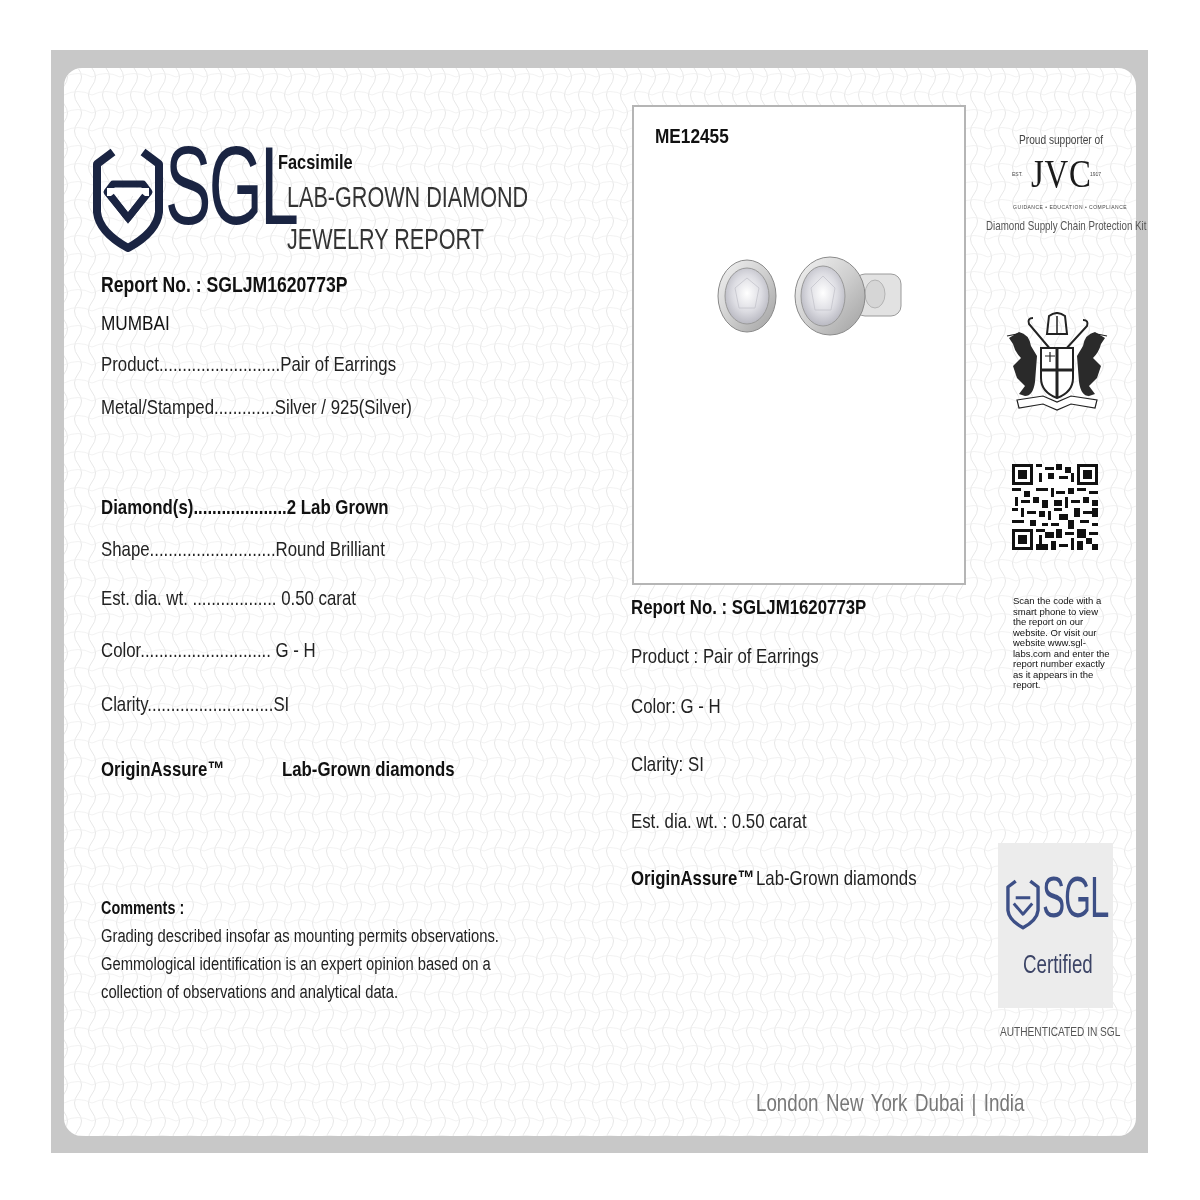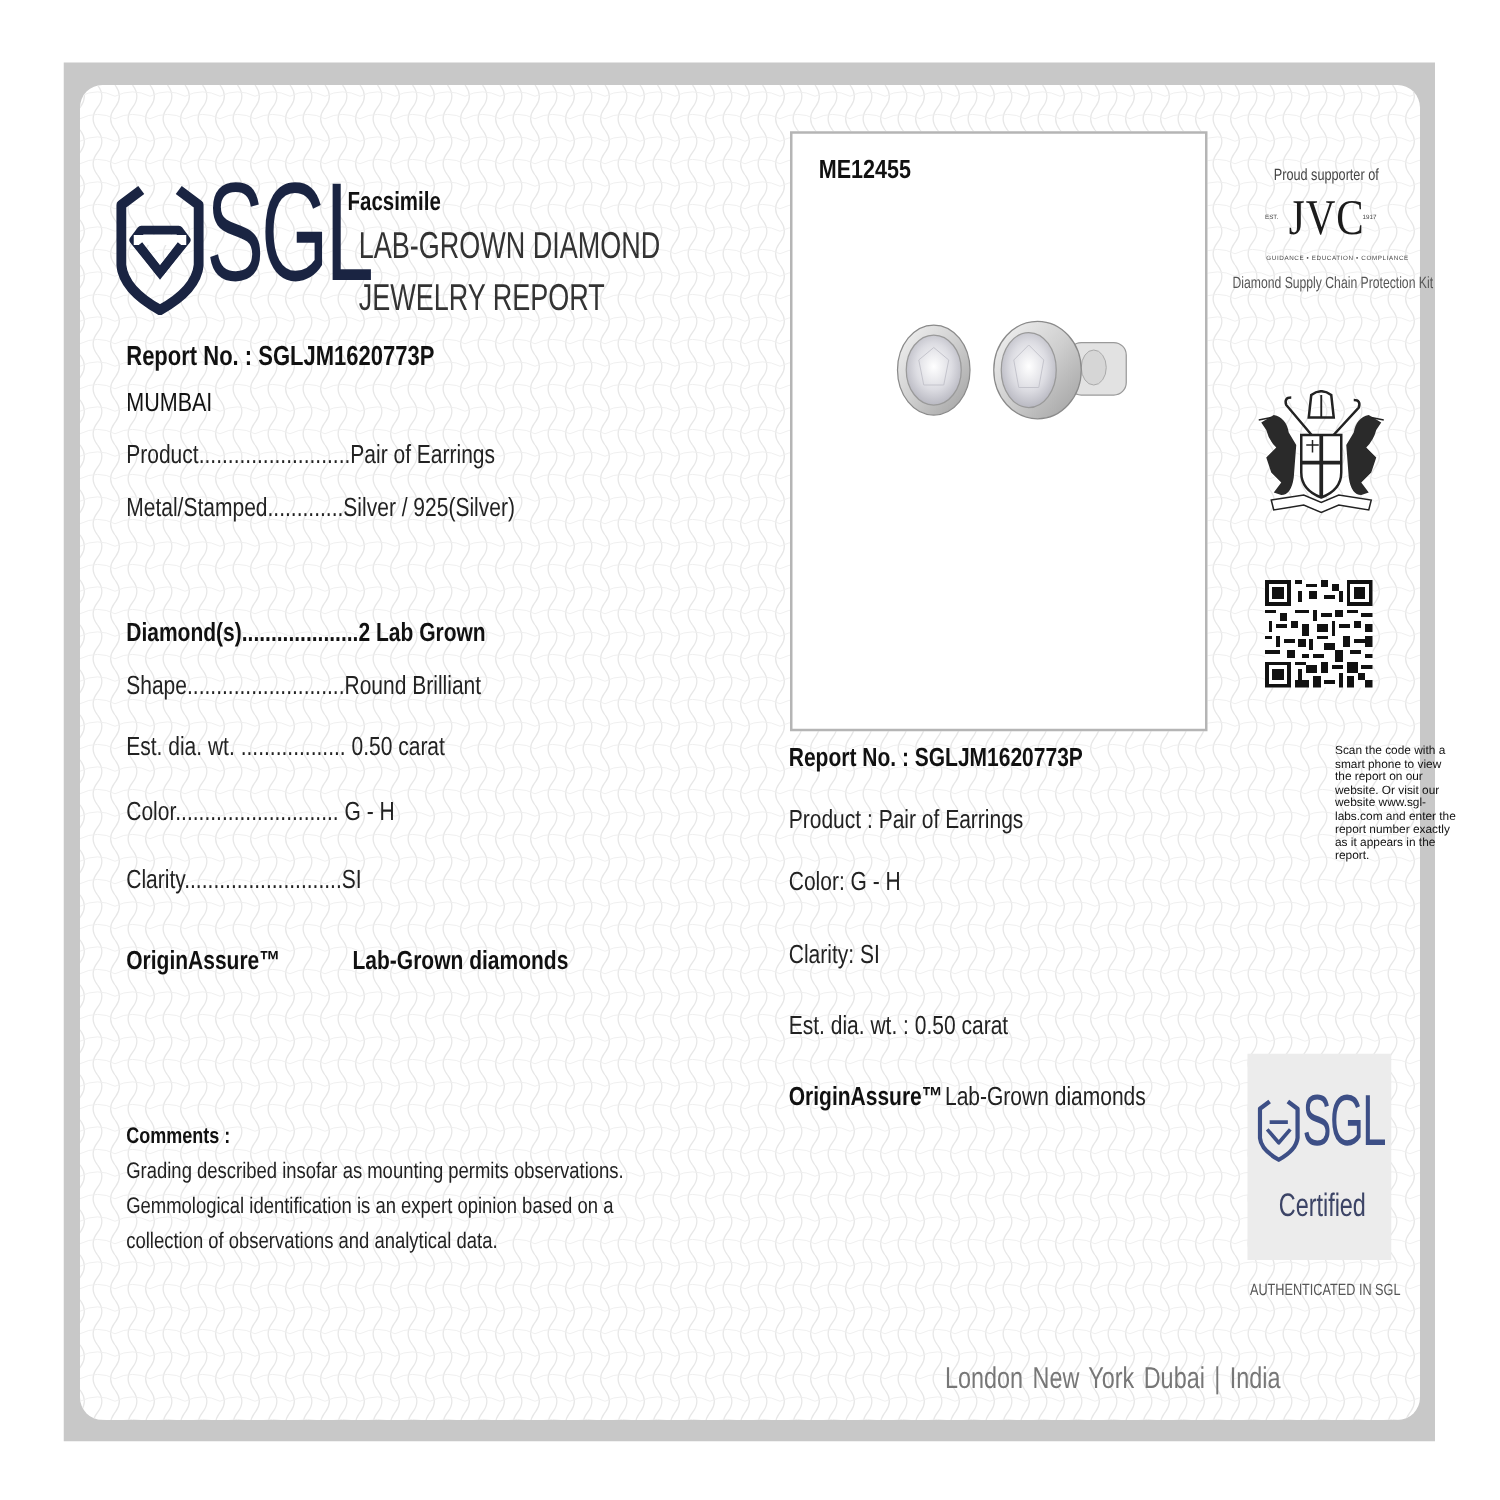--- a/index.html
+++ b/index.html
@@ -53,21 +53,21 @@
     .jvc-proud { left: 1019px; top: 132px; font-size: 13px; color: #444; transform: scaleX(0.78); }
     .jvc-logo { left: 1031px; top: 150px; font-size: 40px; color: #1b1b1b; font-family: "Liberation Serif", serif; transform: scaleX(0.82); letter-spacing: 1px; }
     .jvc-est { left: 1012px; top: 171px; font-size: 5px; color: #444; }
     .jvc-year { left: 1090px; top: 171px; font-size: 5px; color: #444; }
     .jvc-tag { left: 1013px; top: 204px; font-size: 5px; color: #444; letter-spacing: 0.5px; }
     .jvc-kit { left: 986px; top: 218px; font-size: 13px; color: #555; transform: scaleX(0.75); }
 
     .crest { left: 1003px; top: 312px; width: 108px; height: 104px; }
 
     .qr { left: 1012px; top: 464px; width: 86px; height: 86px; }
-    .qr-text { left: 1068px; top: 596px; width: 100px; font-size: 9.5px; line-height: 10.5px; color: #111; }
+    .qr-text { left: 1013px; top: 596px; width: 100px; font-size: 9.5px; line-height: 10.5px; color: #111; }
 
     .cert-box { left: 998px; top: 843px; width: 115px; height: 165px; background: #ececec; }
     .cert-shield { left: 1006px; top: 878px; width: 34px; height: 52px; }
     .cert-sgl { left: 1042px; top: 868px; font-size: 58px; color: #3d4f86; transform: scaleX(0.6); letter-spacing: -2px; line-height: 1; }
     .cert-certified { left: 1023px; top: 949px; font-size: 26px; color: #3c4466; transform: scaleX(0.72); }
     .cert-auth { left: 1000px; top: 1024px; font-size: 13px; color: #555; transform: scaleX(0.78); }
 
     .cities { left: 756px; top: 1089px; font-size: 24px; color: #777; transform: scaleX(0.78); word-spacing: 3px; }
   </style>
 </head>

